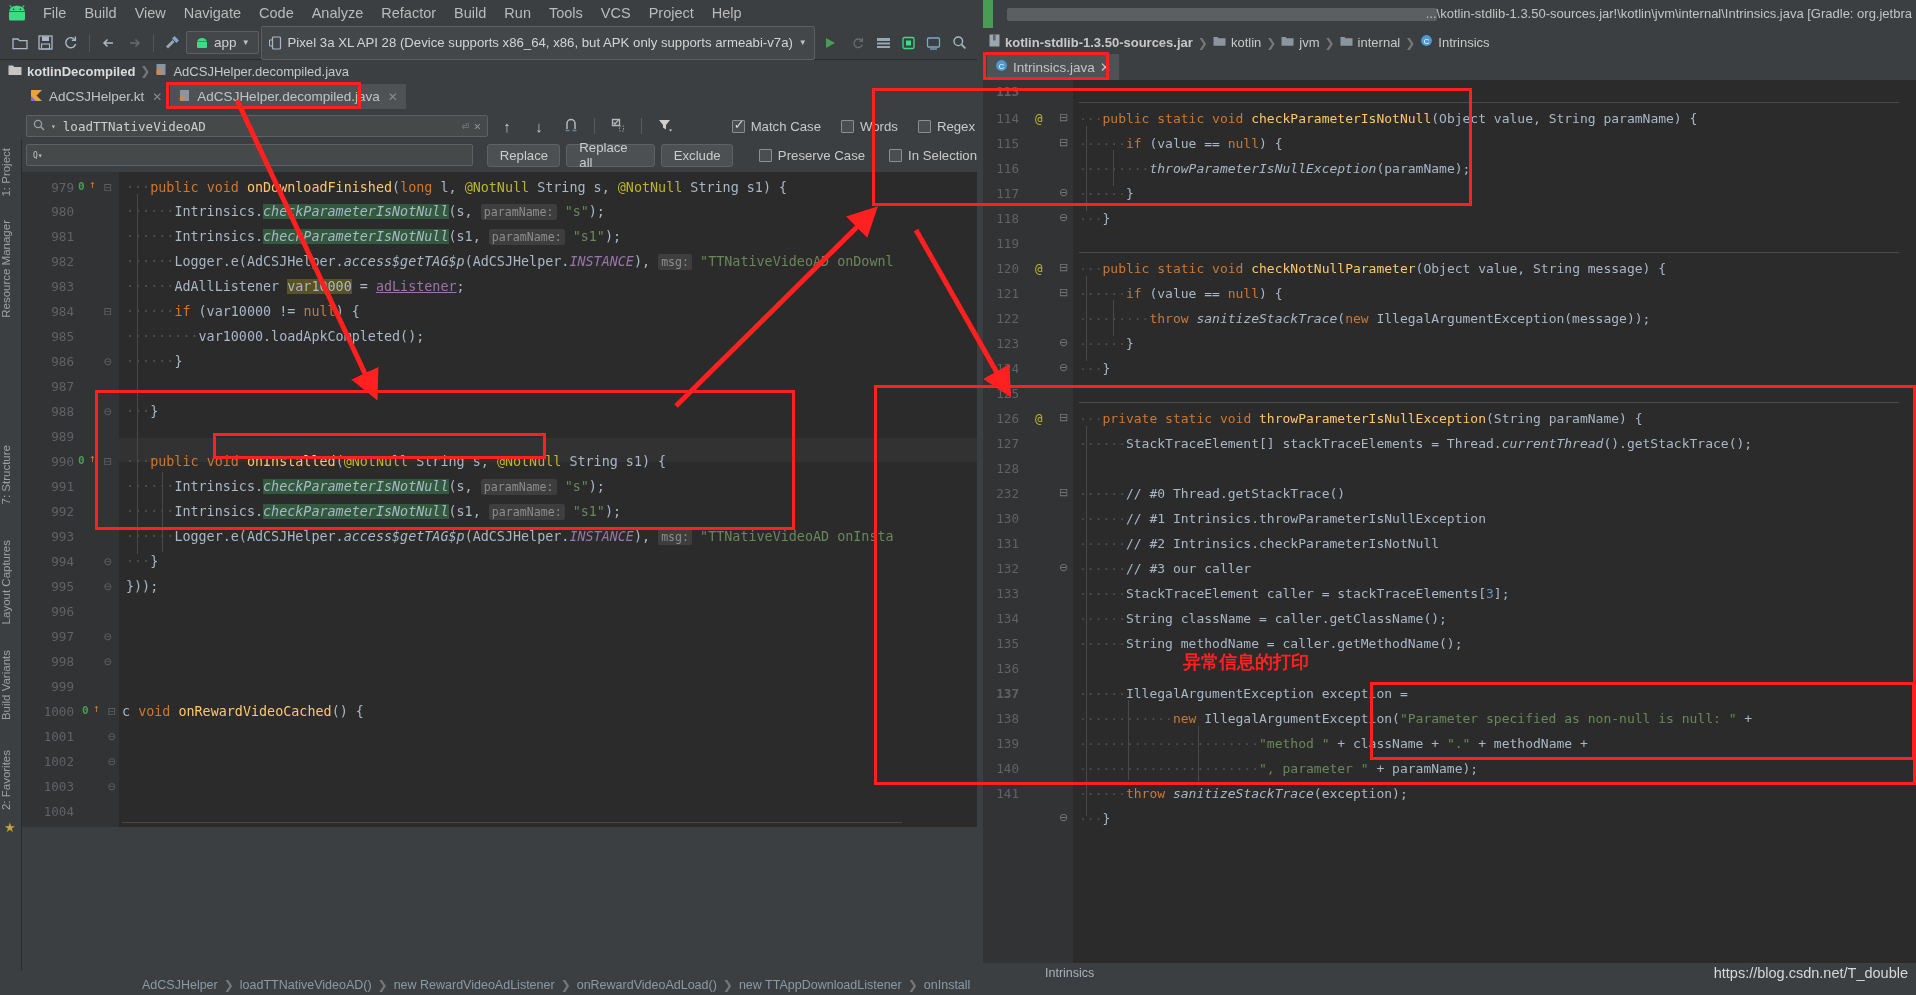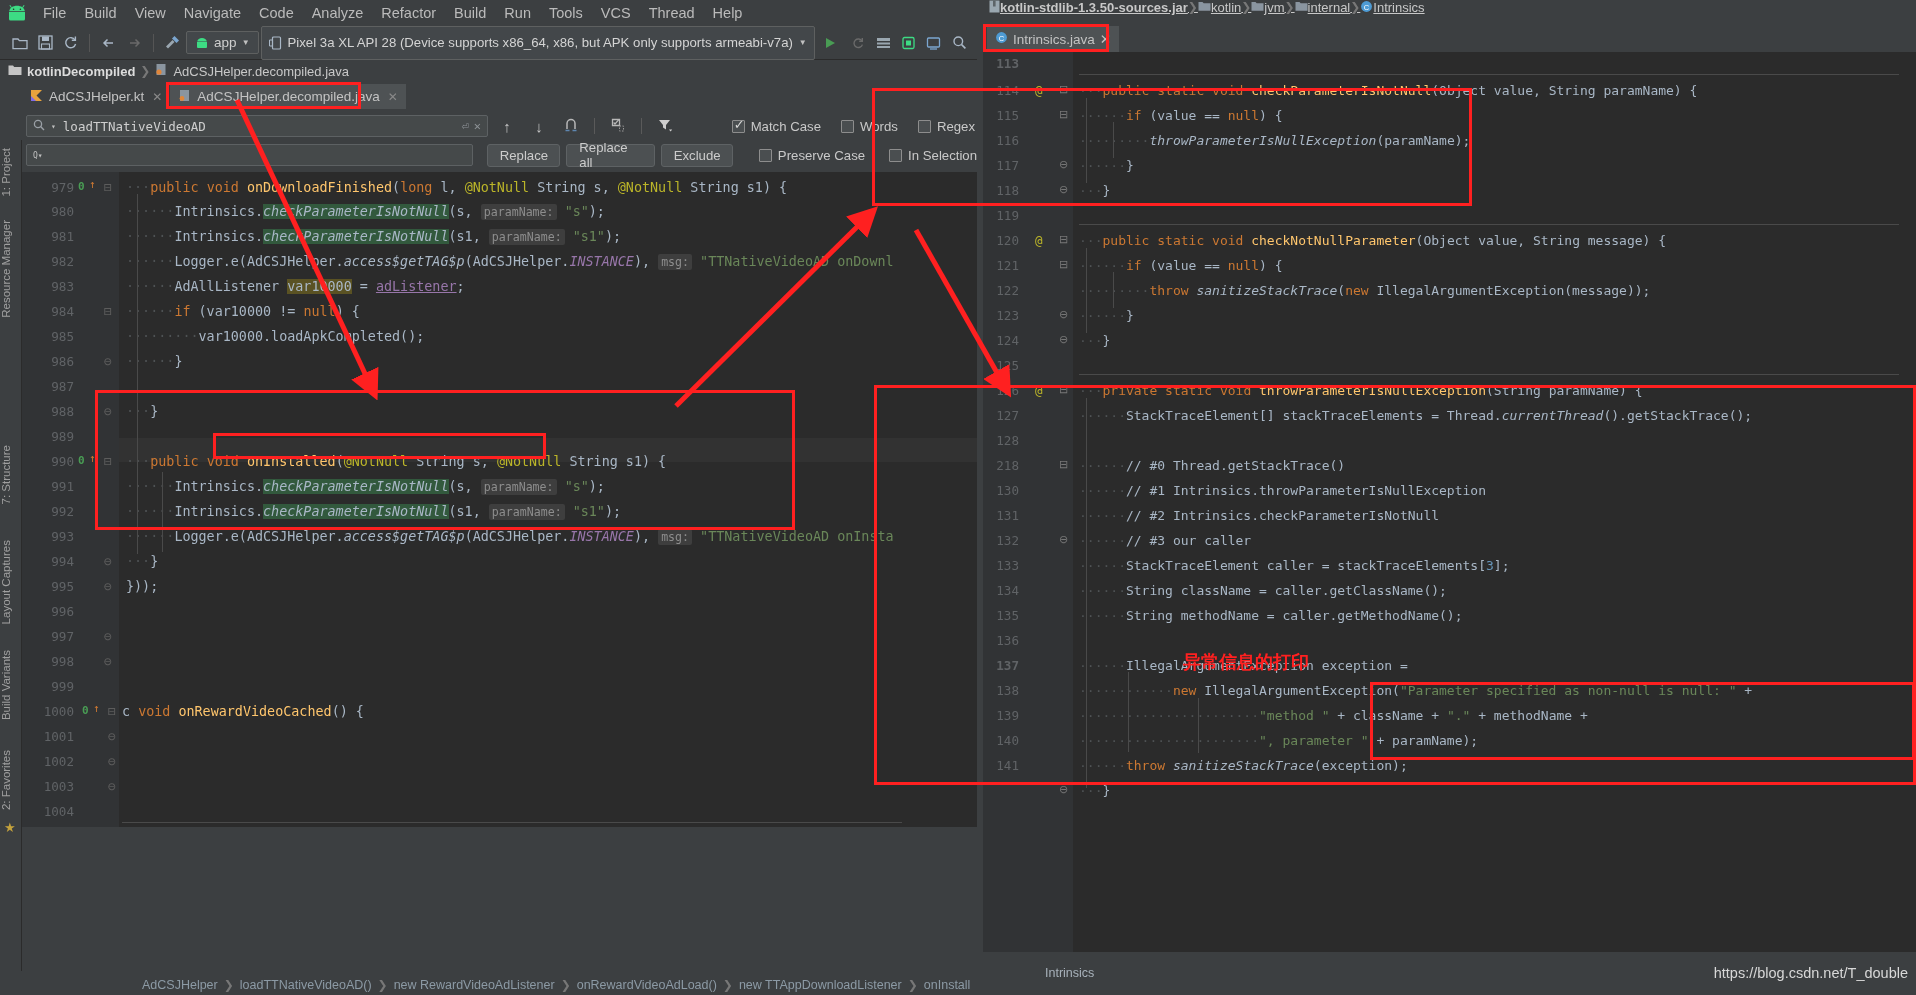--- a/index.html
+++ b/index.html
@@ -130,21 +130,21 @@
 
   
   .right-window {
     position: absolute; left: 983px; top: 0; width: 933px; height: 995px;
     background: #3c3f41; overflow: hidden;
   }
   .rw-titlebar { height: 28px; display:flex; align-items:center; background:#3c3f41; position: relative;}
   .greenbar { width: 10px; height: 28px; background: #499c54; }
   .blurblob { height: 13px; background: #5b5f61; border-radius: 2px; }
   .rw-title-text { position: absolute; right: 4px; top: 6px; font-size: 13px; color: #c4c4c4; white-space: nowrap; }
-  .rw-pathbar { height: 22px; display:flex; align-items:flex-start; padding-left: 6px; font-size: 13px; color: #c8c8c8; text-decoration: underline; }
+  .rw-pathbar { height: 22px; display:flex; align-items:flex-end; gap:5px; padding-left: 6px; font-size: 13px; color: #c8c8c8; }
   .rw-tabsrow { height: 30px; display:flex; align-items:flex-end; position: relative; }
   .rtab { display:flex; align-items:center; gap:5px; height: 26px; padding: 0 8px; font-size: 13.5px; color: #c3c3c3; background: #4e5254; margin-left: 4px;}
   .rtab-underline { position:absolute; left: 4px; bottom: 0; width: 118px; height: 3px; background: #9a9a9a; }
   .rtab-highlight { position: absolute; left: 0px; top: 2px; width: 126px; height: 28px; border: 3px solid #ff2020; }
 
   .editor-right { position: relative; background: #2b2b2b; height: 900px; overflow: hidden; }
   .gutter-right { position:absolute; left:0; top:0; width: 90px; height: 100%; background: #313335; }
   .rln { position:absolute; width: 36px; text-align: right; color: #606366; font-size: 12.6px; font-family: "DejaVu Sans Mono", monospace; }
   .rcl { position:absolute; left: 96px; white-space: pre; font-family: "DejaVu Sans Mono", monospace; font-size: 13px; color: #a9b7c6;}
   .ratmark { position:absolute; left: 52px; color: #bbb529; font-size: 12.5px; font-family:"DejaVu Sans Mono", monospace;}
@@ -191,21 +191,21 @@
       <span class="menu-item">Build</span>
       <span class="menu-item">View</span>
       <span class="menu-item">Navigate</span>
       <span class="menu-item">Code</span>
       <span class="menu-item">Analyze</span>
       <span class="menu-item">Refactor</span>
       <span class="menu-item">Build</span>
       <span class="menu-item">Run</span>
       <span class="menu-item">Tools</span>
       <span class="menu-item">VCS</span>
-      <span class="menu-item">Thread</span>
+      <span class="menu-item">Project</span>
       <span class="menu-item">Help</span>
     </div>
 
     <div class="toolbar">
       <span class="tb-ico">
         <svg width="16" height="14" viewBox="0 0 16 14">
             <path d="M1 3 h5 l1.4 1.6 H15 v8 H1 z" fill="none" stroke="#a9b7c6" stroke-width="1.3"></path>
           </svg>
       </span>
       <span class="tb-ico">
@@ -521,20 +521,25 @@
         <span class="sep-ch">❯</span>
       <span>onRewardVideoAdLoad()</span>
         <span class="sep-ch">❯</span>
       <span>new TTAppDownloadListener</span>
         <span class="sep-ch">❯</span>
       <span>onInstall</span>
     </div>
   </div>
 
   <div class="right-window">
+    <div class="rw-titlebar">
+      <div class="greenbar"></div>
+      <div class="blurblob" style="width:430px; margin-left:14px;"></div>
+      <div class="rw-title-text">...\kotlin-stdlib-1.3.50-sources.jar!\kotlin\jvm\internal\Intrinsics.java [Gradle: org.jetbra</div>
+    </div>
     <div class="rw-pathbar">
       <span>
         <svg width="11" height="13" viewBox="0 0 11 13">
             <rect x="0.5" y="0.5" width="10" height="12" fill="#9aa7b0"></rect>
             <rect x="4" y="0.5" width="2.6" height="6" fill="#5d6468"></rect>
           </svg>
       </span>
       <b>kotlin-stdlib-1.3.50-sources.jar</b>
       <span class="sep-ch">❯</span>
       <span>
@@ -634,21 +639,21 @@
         <span class="rln" style="top:331px;">126</span>
         <span class="ratmark" style="top:331px;">@</span>
         <span class="rfold" style="top:331px;">⊟</span>
         <span class="rcl" style="top:331px;"><span class="dotlead">···</span><span class="kw">private</span> <span class="kw">static</span> <span class="kw">void</span> <span class="mth">throwParameterIsNullException</span>(String paramName) {</span>
 
         <span class="rln" style="top:356px;">127</span>
         <span class="rcl" style="top:356px;"><span class="dotlead">······</span>StackTraceElement[] stackTraceElements = Thread.<span class="it">currentThread</span>().getStackTrace();</span>
 
         <span class="rln" style="top:381px;">128</span>
 
-        <span class="rln" style="top:406px;">218</span>
+        <span class="rln" style="top:406px;">232</span>
         <span class="rfold" style="top:406px;">⊟</span>
         <span class="rcl cmt" style="top:406px;"><span class="dotlead">······</span>// #0 Thread.getStackTrace()</span>
 
         <span class="rln" style="top:431px;">130</span>
         <span class="rcl cmt" style="top:431px;"><span class="dotlead">······</span>// #1 Intrinsics.throwParameterIsNullException</span>
 
         <span class="rln" style="top:456px;">131</span>
         <span class="rcl cmt" style="top:456px;"><span class="dotlead">······</span>// #2 Intrinsics.checkParameterIsNotNull</span>
 
         <span class="rln" style="top:481px;">132</span>

